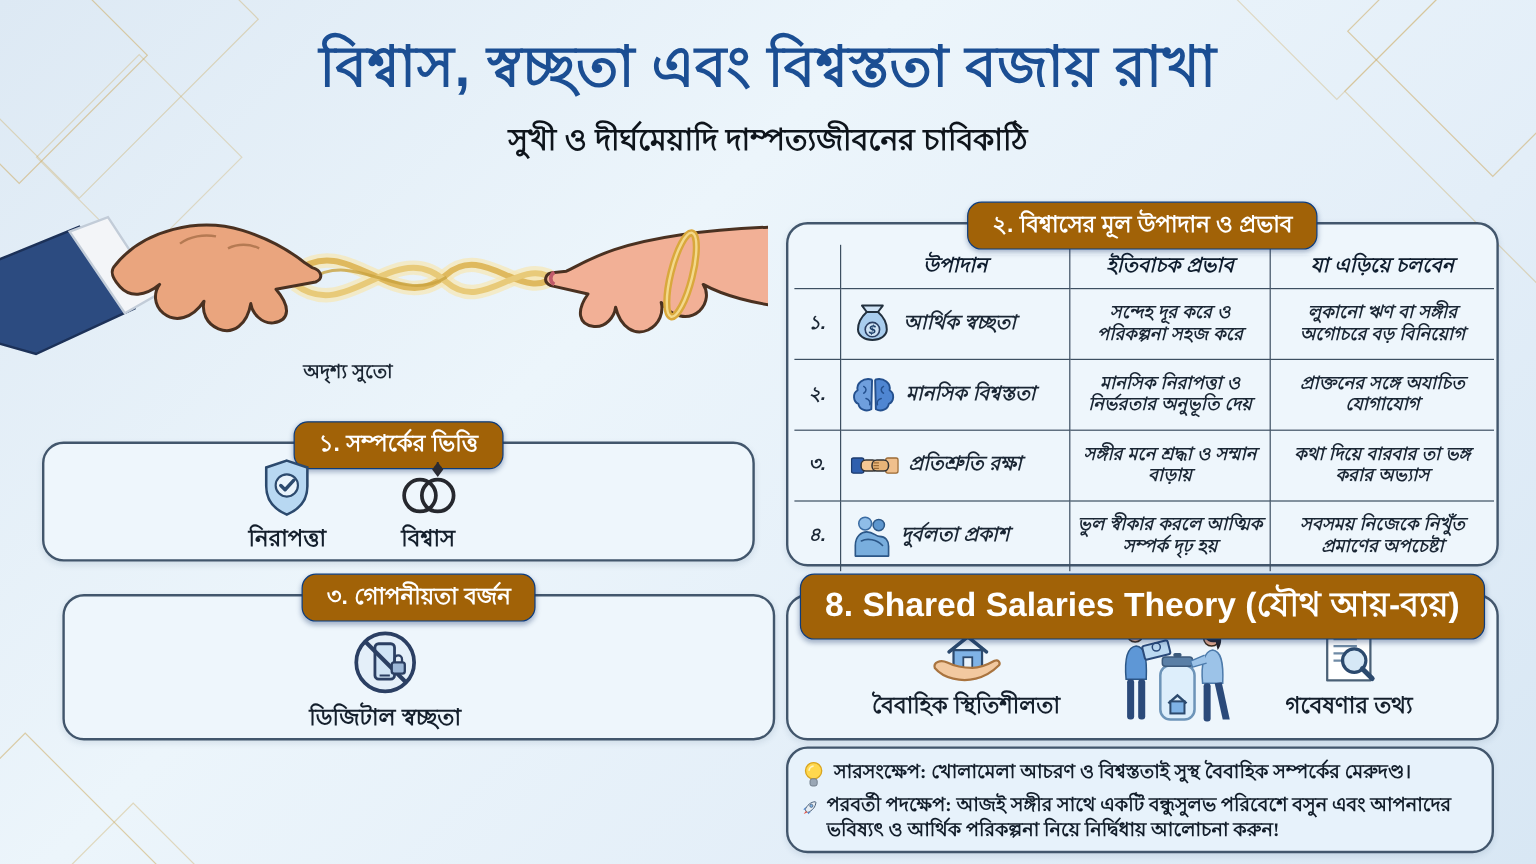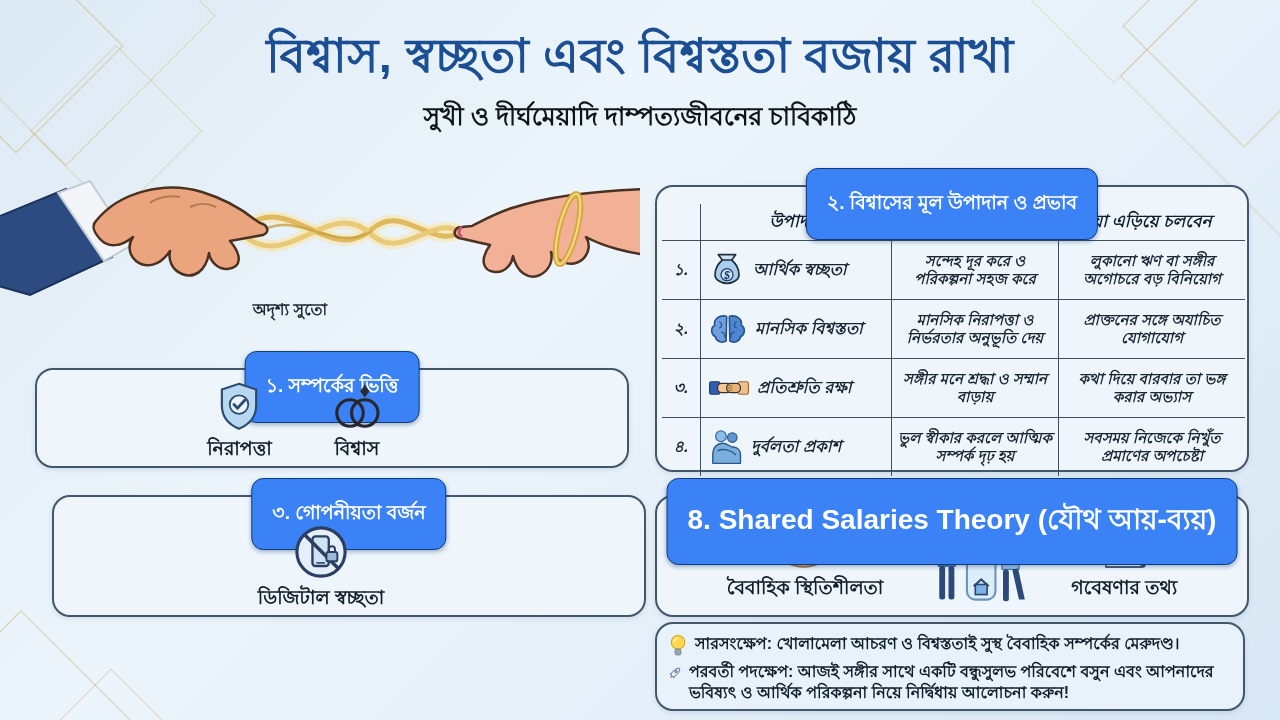--- a/index.html
+++ b/index.html
@@ -24,28 +24,28 @@
   .subtitle{position:absolute;top:97px;left:0;width:100%;text-align:center;
     font-size:25px;font-weight:700;color:#0e141b;}
 
   .hands-svg{position:absolute;left:0;top:163px;}
   .thread-caption{position:absolute;left:185px;top:297px;width:210px;text-align:center;
     font-size:16px;font-weight:700;color:#1b2633;}
 
   .panel{position:absolute;border:2px solid #42566c;border-radius:18px;background:#eef6fc;
     box-shadow:0 2px 5px rgba(40,70,110,.12);}
   .pill{position:absolute;left:50%;transform:translateX(-50%);top:-19px;
-    background:#3b82f6;color:#ffffff;font-weight:800;white-space:nowrap;
-    border-radius:12px;padding:19px 20px;font-size:19px;border:1px solid #0d3c7d;
+    background:#a16207;color:#ffffff;font-weight:800;white-space:nowrap;
+    border-radius:12px;padding:3px 20px;font-size:19px;border:1px solid #0d3c7d;
     box-shadow:0 2px 4px rgba(20,50,100,.35);}
   .panel-foundation{left:35px;top:368px;width:590px;height:96px;}
   .panel-privacy{left:52px;top:495px;width:590px;height:118px;}
   .panel-table{left:655px;top:185px;width:590px;height:283px;}
   .panel-shared{left:655px;top:495px;width:590px;height:118px;}
-  .panel-summary{left:655px;top:622px;width:590px;height:89px;background:#e7f2fb;}
+  .panel-summary{left:655px;top:622px;width:590px;height:89px;background:#e7f2fb;font-family:Liberation Serif, serif;}
 
   .icon-row{display:flex;justify-content:center;align-items:flex-end;height:100%;box-sizing:border-box;padding-top:14px;}
   .panel-foundation .icon-row{gap:57px;transform:translateX(-36px);padding-top:10px;}
   .panel-privacy .icon-row{gap:60px;transform:translateX(-28px);}
   .icon-item{display:flex;flex-direction:column;align-items:center;gap:3px;}
   .icon-item .lbl{font-size:19px;font-weight:700;color:#141f2c;white-space:nowrap;}
 
   table.trust{border-collapse:collapse;margin:17px 5px 0 5px;width:580px;table-layout:fixed;}
   table.trust th,table.trust td{border:1.5px solid #3d4f61;text-align:center;vertical-align:middle;
     padding:2px 4px;line-height:1.2;font-style:italic;}

